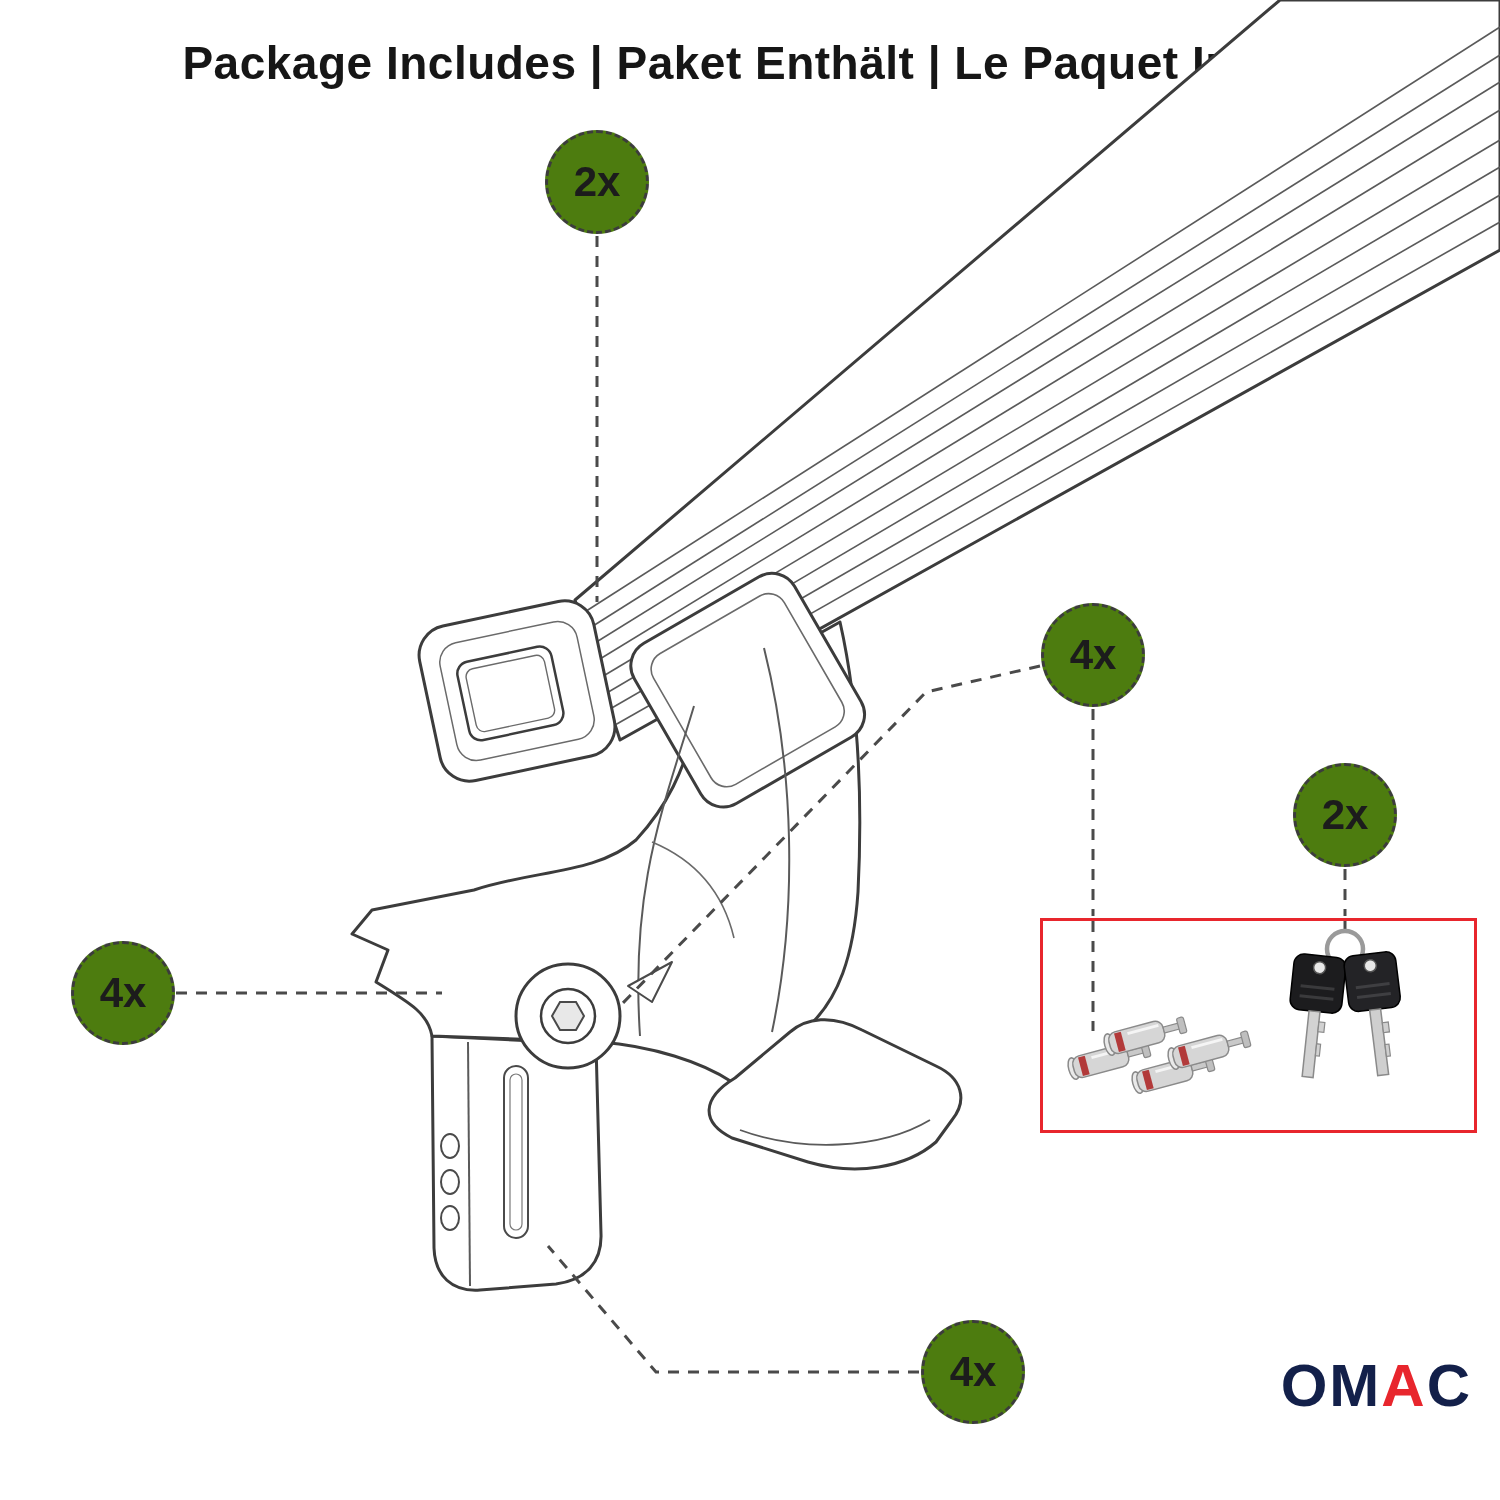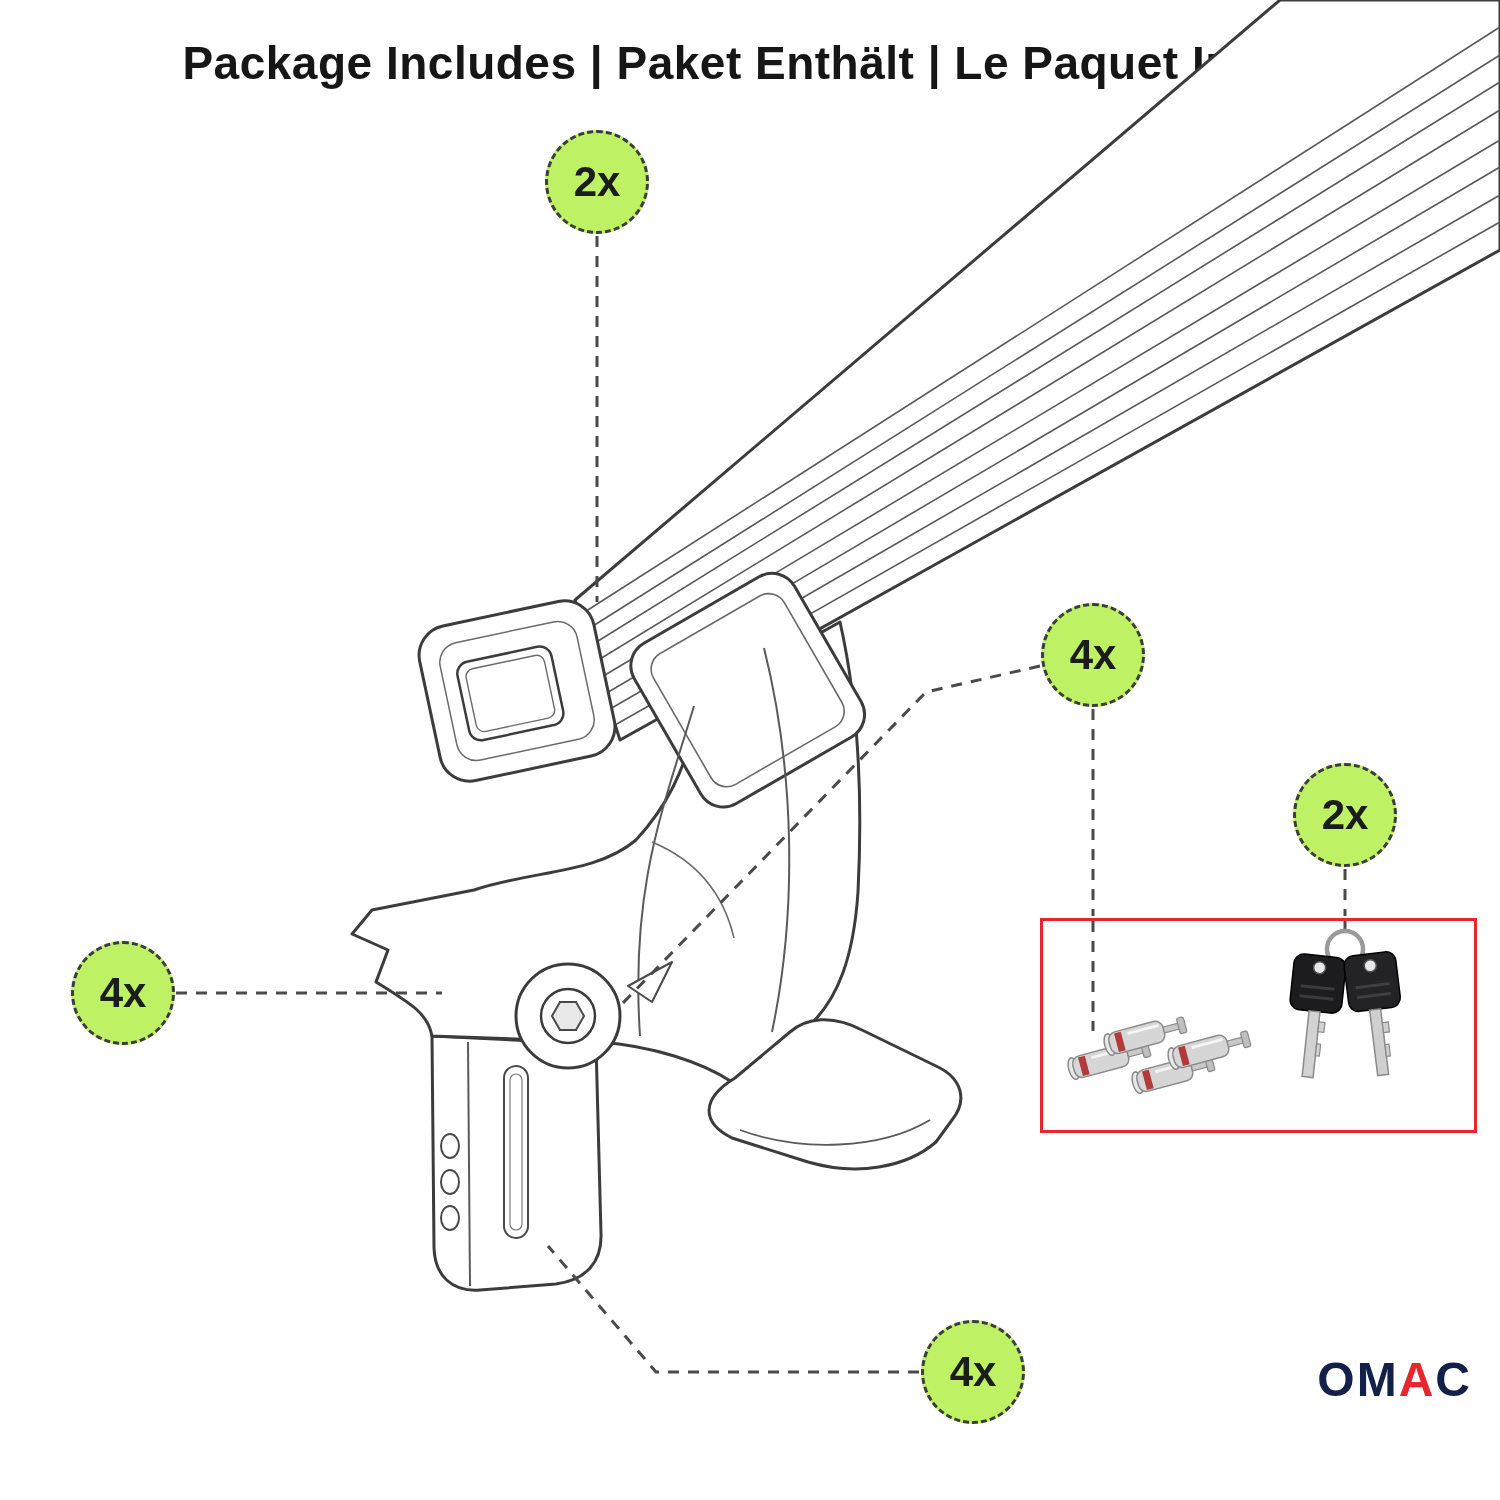--- a/index.html
+++ b/index.html
@@ -7,32 +7,32 @@
     position:relative;width:1500px;height:1500px;background:#ffffff;overflow:hidden;
     font-family:"Liberation Sans",sans-serif;
   }
   .title{
     position:absolute;top:36px;left:0;width:1500px;text-align:center;
     font-size:46px;font-weight:600;color:#161616;letter-spacing:.5px;
   }
   #drawing{position:absolute;top:0;left:0;}
   .callout{
     position:absolute;width:104px;height:104px;border-radius:50%;
-    border:3.5px dashed #3c3c3c;background:#bef264;box-sizing:border-box;
+    border:3.5px dashed #3c3c3c;background:#4d7c0f;box-sizing:border-box;
     display:flex;align-items:center;justify-content:center;
     font-size:42px;font-weight:700;color:#1c1c1c;z-index:5;
   }
   .inset{
     position:absolute;left:1040px;top:918px;width:437px;height:215px;
     border:3px solid #E8262D;background:#ffffff;box-sizing:border-box;z-index:4;
   }
   .inset svg{display:block;}
   .logo{
     position:absolute;top:1356px;right:28px;z-index:5;
-    font-size:48px;font-weight:800;letter-spacing:2px;line-height:1;
+    font-size:60px;font-weight:800;letter-spacing:2px;line-height:1;
     color:#13204A;
   }
   .logo .red{color:#E8262D;}
 </style>
 </head>
 <body>
 
 <div id="stage">
 
   <div class="title">Package Includes | Paket Enthält | Le Paquet Inclut</div>

